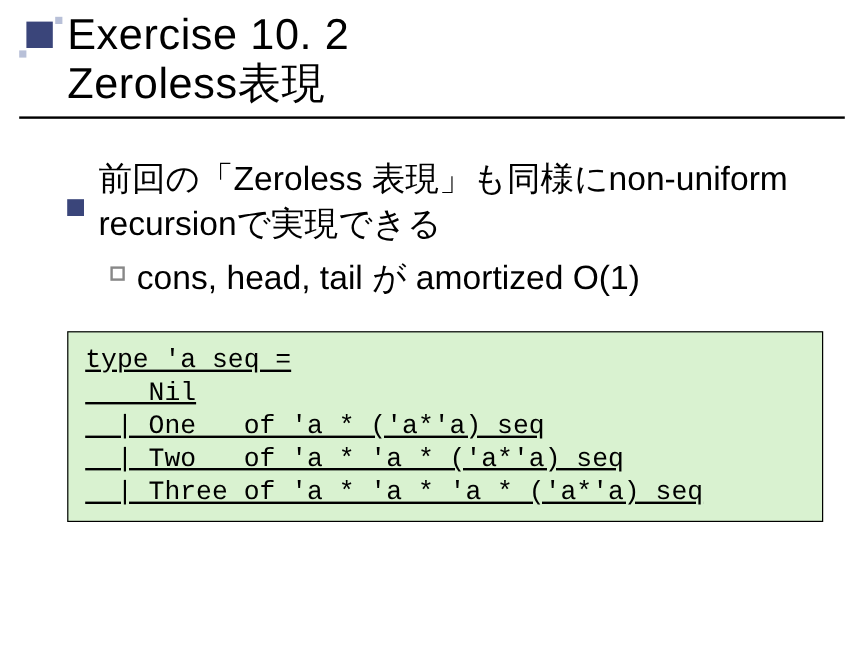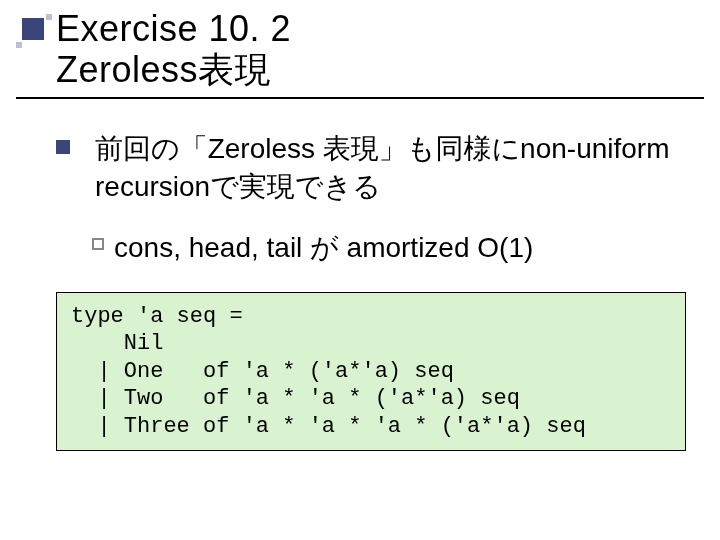--- a/index.html
+++ b/index.html
@@ -67,23 +67,23 @@
     margin: 6px -8px 0 -40px;
   }
   .body {
     position: absolute;
     top: 130px;
     left: 56px;
     right: 40px;
   }
   .bullet-row {
     display: flex;
-    align-items: flex-start;
-    gap: 25px;
-    margin-bottom: 24px;
+    align-items: center;
+    gap: 12px;
+    margin-bottom: 8px;
   }
   .bullet-sq {
     width: 14px;
     height: 14px;
     background: #3a457a;
     margin-top: 10px;
     flex: 0 0 auto;
   }
   .bullet-text {
     font-size: 28px;
@@ -112,20 +112,21 @@
     margin: 26px 0 0 0;
     border: 1.5px solid #000;
     background: #d9f2d0;
     padding: 10px 14px;
     font-family: "Courier New", Courier, monospace;
     font-size: 22px;
     line-height: 1.25;
     white-space: pre;
     width: fit-content;
     min-width: 600px;
+    text-decoration: underline;
   }
 </style>
 </head>
 <body>
 
 <div class="slide">
 
   <div class="decor">
     <div class="big"></div>
     <div class="small1"></div>

